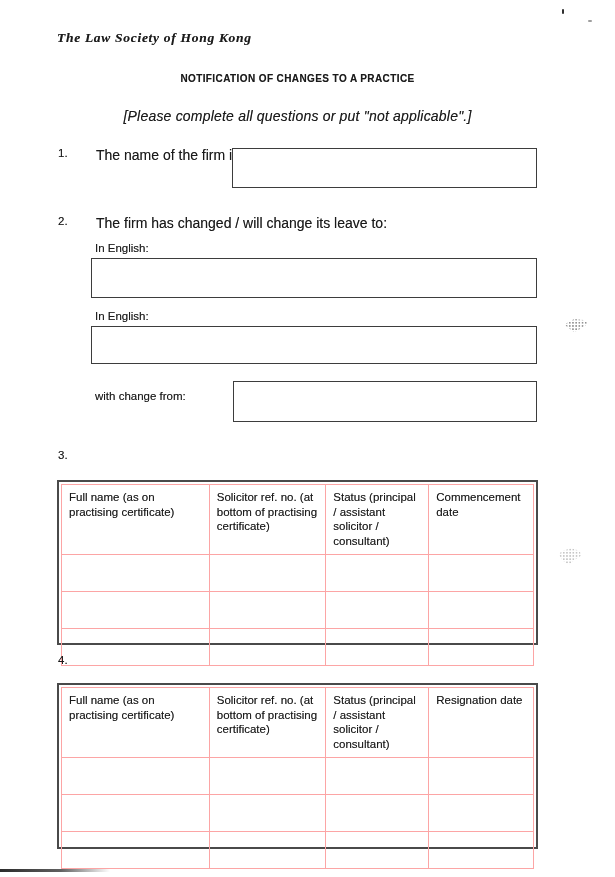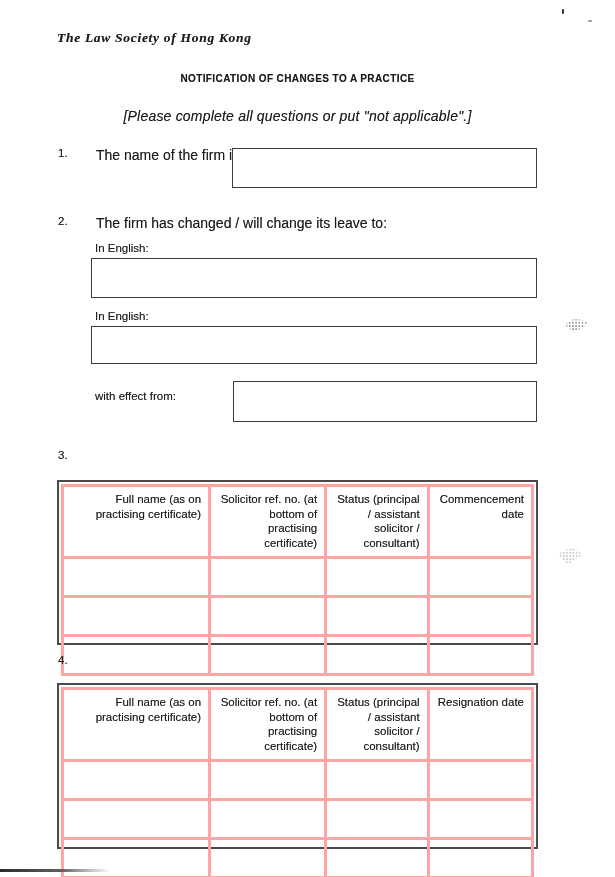--- a/index.html
+++ b/index.html
@@ -58,22 +58,22 @@
     border:2px solid #4a4a4a; padding:2px;
     box-sizing:border-box; background:#ffffff;
   }
   #tbl-join  { top:480px; height:165px; }
   #tbl-leave { top:683px; height:166px; }
   .tbl-outer table {
     width:100%; height:100%;
     border-collapse:collapse; table-layout:fixed;
   }
   .tbl-outer th, .tbl-outer td {
-    border:3px solid #fca5a5;
-    vertical-align:top; text-align:right;
+    border:1px solid #fca5a5;
+    vertical-align:top; text-align:left;
     padding:5px 7px;
     font-size:11.5px; font-weight:normal; line-height:1.28;
   }
   .tbl-outer thead th { height:45px; }
   .tbl-outer tbody td { height:26px; }
 
   
   .speck-1 {
     position:absolute; left:562px; top:9px;
     width:2px; height:5px; background:#2f2f2f; border-radius:1px;
@@ -115,21 +115,21 @@
 
   <div class="q-num" style="top:215px">2.</div>
   <div class="q-text" style="top:215px"><span>The firm </span><b>has changed / will change</b><span> its leave to:</span></div>
 
   <div class="sub-label" style="top:242px">In English:</div>
   <div class="input-box" id="box-english"></div>
 
   <div class="sub-label" style="top:310px">In English:</div>
   <div class="input-box" id="box-chinese"></div>
 
-  <div class="sub-label" style="top:390px">with effect from:</div>
+  <div class="sub-label" style="top:390px">with change from:</div>
   <div class="input-box" id="box-effect"></div>
 
   <div class="q-num" style="top:449px">3.</div>
 
   <div class="tbl-outer" id="tbl-join">
     <table>
       <colgroup>
         <col style="width:31.3%">
           <col style="width:24.7%">
           <col style="width:21.8%">

